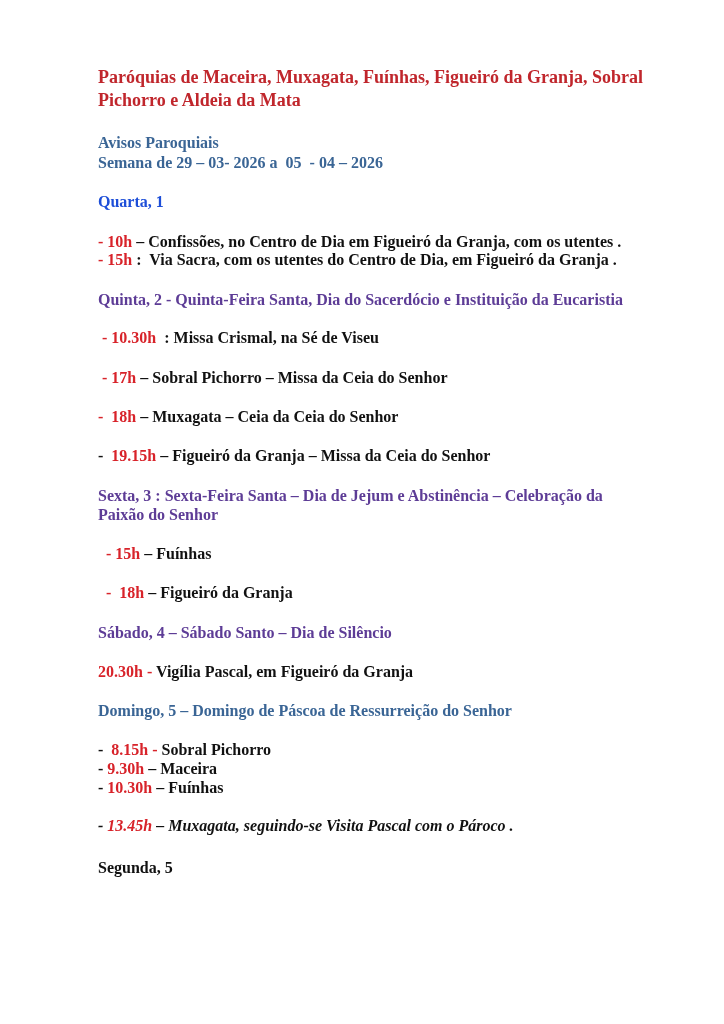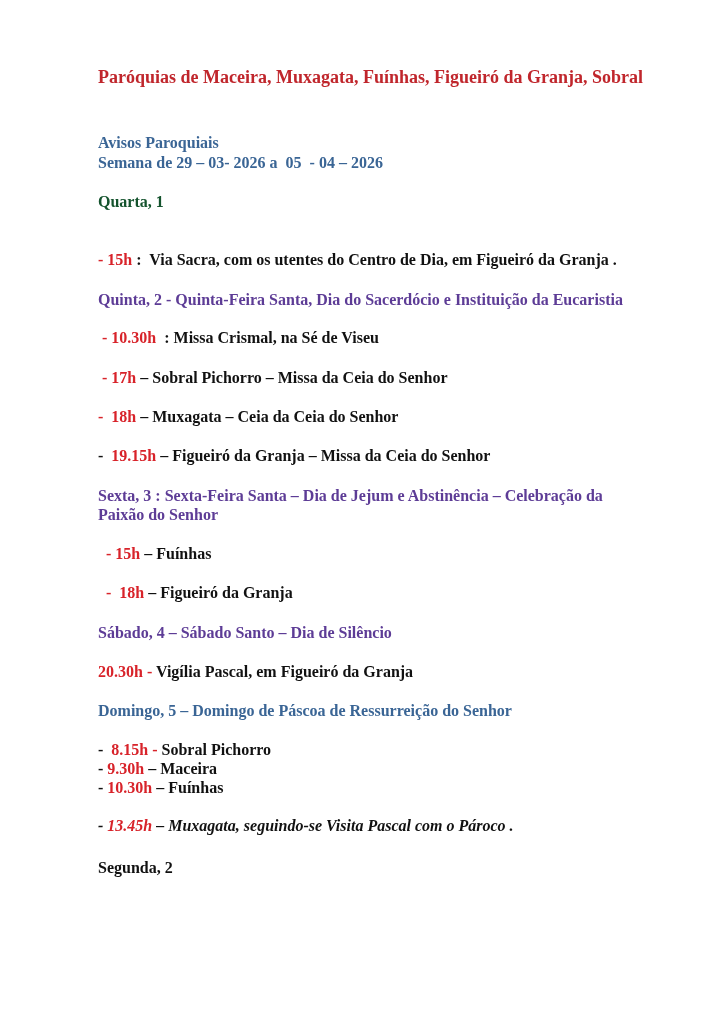--- a/index.html
+++ b/index.html
@@ -6,35 +6,37 @@
     body { width: 724px; height: 1024px; position: relative; overflow: hidden; }
     .page {
       position: absolute; left: 0; top: 0; width: 724px; height: 758px;
       font-family: "Liberation Serif", "DejaVu Serif", serif;
       font-weight: bold; font-size: 16px; color: #111111; margin-left: 31px;
     }
     .line { position: absolute; left: 67px; white-space: nowrap; line-height: 20px; }
     .red-title { color: #c0262c; font-size: 18px; line-height: 22px; }
     .blue { color: #3a6595; }
     .purple { color: #5d3c96; }
-    .day-red { color: #14532d; }
+    .day-red { color: #1d4ed8; }
     .black { color: #111111; }
     .time { color: #d8232a; }
   </style>
 </head>
 <body>
 
 <div class="page">
 
   <div class="line red-title" style="top: 66px; white-space: pre;">Paróquias de Maceira, Muxagata, Fuínhas, Figueiró da Granja, Sobral</div>
+  <div class="line red-title" style="top: 89px; white-space: pre;">Pichorro e Aldeia da Mata</div>
 
   <div class="line blue" style="top: 133px; white-space: pre;">Avisos Paroquiais</div>
   <div class="line blue" style="top: 153px; white-space: pre;">Semana de 29 – 03- 2026 a  05  - 04 – 2026</div>
 
   <div class="line day-red" style="top: 192px; white-space: pre;">Quarta, 1</div>
+  <div class="line" style="top: 232px; white-space: pre;"><span class="time">- </span><span class="time">10h</span><span> – Confissões, no Centro de Dia em Figueiró da Granja, com os utentes .</span></div>
   <div class="line" style="top: 250px; white-space: pre;"><span class="time">- </span><span class="time">15h</span><span> :  Via Sacra, com os utentes do Centro de Dia, em Figueiró da Granja .</span></div>
 
   <div class="line purple" style="top: 290px; white-space: pre;">Quinta, 2 - Quinta-Feira Santa, Dia do Sacerdócio e Instituição da Eucaristia</div>
   <div class="line" style="top: 328px; white-space: pre;"><span class="time"> - </span><span class="time">10.30h</span><span>  : Missa Crismal, na Sé de Viseu</span></div>
   <div class="line" style="top: 368px; white-space: pre;"><span class="time"> - </span><span class="time">17h</span><span> – Sobral Pichorro – Missa da Ceia do Senhor</span></div>
   <div class="line" style="top: 407px; white-space: pre;"><span class="time">-  </span><span class="time">18h</span><span> – Muxagata – Ceia da Ceia do Senhor</span></div>
   <div class="line" style="top: 446px; white-space: pre;"><span class="black">-  </span><span class="time">19.15h</span><span> – Figueiró da Granja – Missa da Ceia do Senhor</span></div>
 
   <div class="line purple" style="top: 486px; white-space: pre;">Sexta, 3 : Sexta-Feira Santa – Dia de Jejum e Abstinência – Celebração da</div>
   <div class="line purple" style="top: 505px; white-space: pre; text-align: center;">Paixão do Senhor</div>
@@ -43,15 +45,15 @@
 
   <div class="line purple" style="top: 623px; white-space: pre;">Sábado, 4 – Sábado Santo – Dia de Silêncio</div>
   <div class="line" style="top: 662px; white-space: pre;"><span class="time"></span><span class="time">20.30h -</span><span> Vigília Pascal, em Figueiró da Granja</span></div>
 
   <div class="line blue" style="top: 701px; white-space: pre;">Domingo, 5 – Domingo de Páscoa de Ressurreição do Senhor</div>
   <div class="line" style="top: 740px; white-space: pre;"><span class="black">-  </span><span class="time">8.15h -</span><span> Sobral Pichorro</span></div>
   <div class="line" style="top: 759px; white-space: pre;"><span class="black">- </span><span class="time">9.30h</span><span> – Maceira</span></div>
   <div class="line" style="top: 778px; white-space: pre;"><span class="black">- </span><span class="time">10.30h</span><span> – Fuínhas</span></div>
   <div class="line" style="top: 816px; white-space: pre; font-style: italic;"><span class="black">- </span><span class="time">13.45h</span><span> – Muxagata, seguindo-se Visita Pascal com o Pároco .</span></div>
 
-  <div class="line black" style="top: 858px; white-space: pre;">Segunda, 2</div>
+  <div class="line black" style="top: 858px; white-space: pre;">Segunda, 5</div>
 
 </div>
 
 </body></html>

